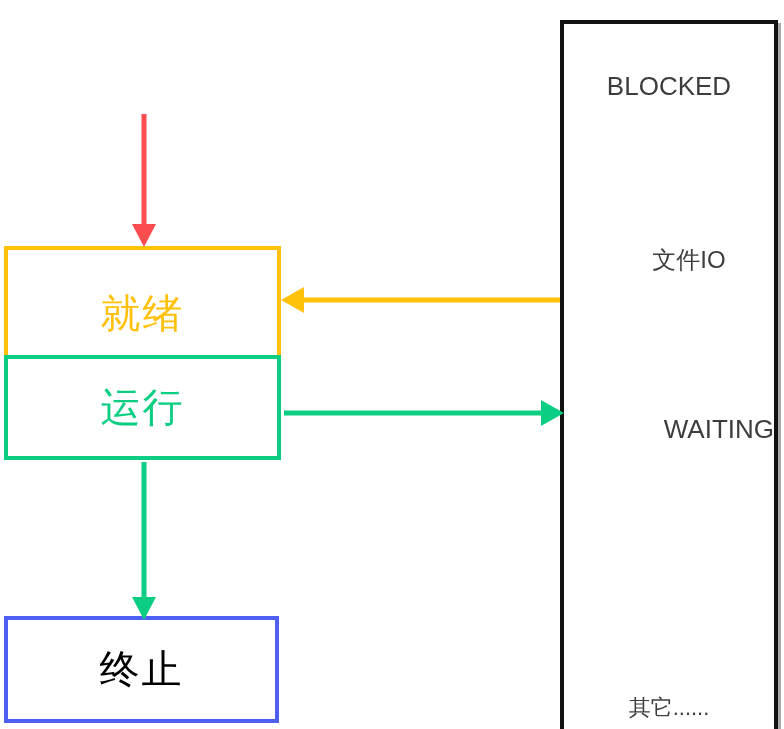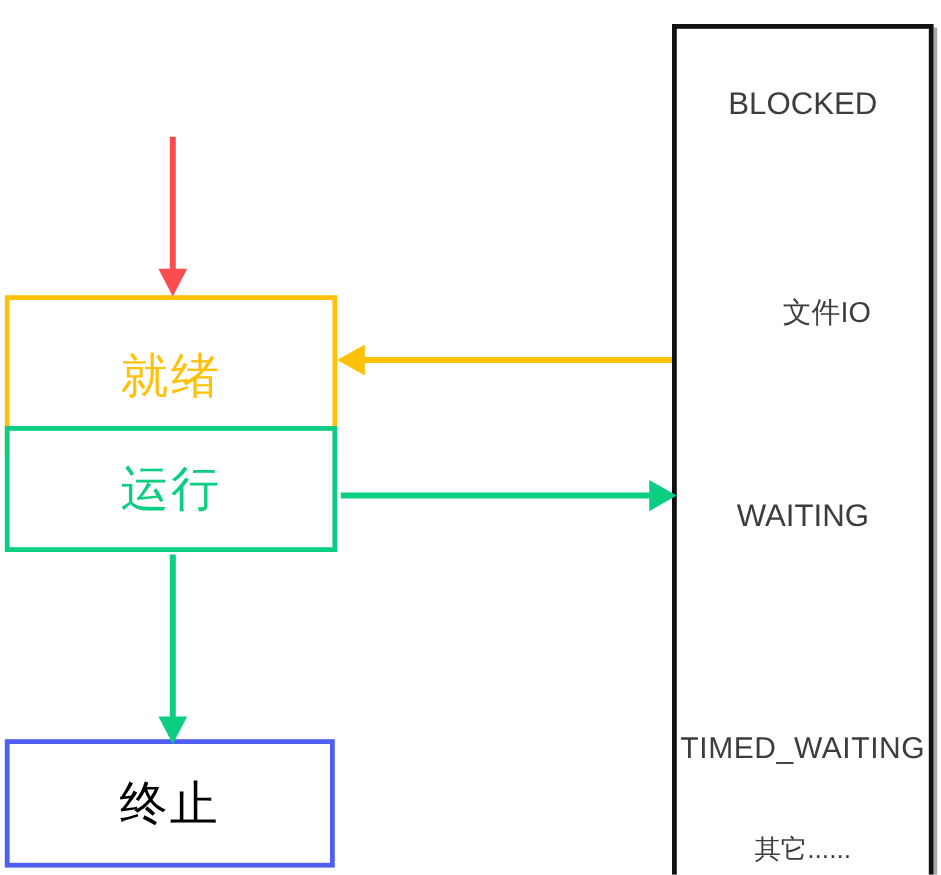--- a/index.html
+++ b/index.html
@@ -51,21 +51,21 @@
     margin-top: 16px;
   }
   .panel-label {
     position: absolute;
     left: 0; right: 0;
     text-align: center;
     color: #3d3d3d;
   }
   .lbl-blocked        { top: 47px;  font-size: 26px; }
   .lbl-file-io        { top: 220px; font-size: 24px; padding-left: 40px; }
-  .lbl-waiting        { top: 390px; font-size: 26px; }
+  .lbl-waiting        { top: 390px; font-size: 26px; text-align: right; }
   .lbl-timed-waiting  { top: 586px; font-size: 25px; letter-spacing: 0.5px; }
   .lbl-other          { top: 669px; font-size: 22px; }
   .arrow-layer {
     position: absolute;
     left: 0; top: 0;
     width: 784px; height: 729px;
     pointer-events: none;
   }
 </style>
 </head>
@@ -83,21 +83,20 @@
   </div>
 
   <div class="state-box box-terminated">
     <span>终止</span>
   </div>
 
   <div class="blocked-panel">
     <div class="panel-label lbl-blocked">BLOCKED</div>
     <div class="panel-label lbl-file-io">文件IO</div>
     <div class="panel-label lbl-waiting">WAITING</div>
-    <div class="panel-label lbl-timed-waiting">TIMED_WAITING</div>
     <div class="panel-label lbl-other">其它......</div>
   </div>
 
   <svg class="arrow-layer" viewBox="0 0 784 729" xmlns="http://www.w3.org/2000/svg">
 
     <g>
       <line x1="144" y1="114" x2="144" y2="228" stroke="#fb4d4f" stroke-width="5"></line>
       <polygon points="144,247 132,224 156,224" fill="#fb4d4f"></polygon>
     </g>
 

